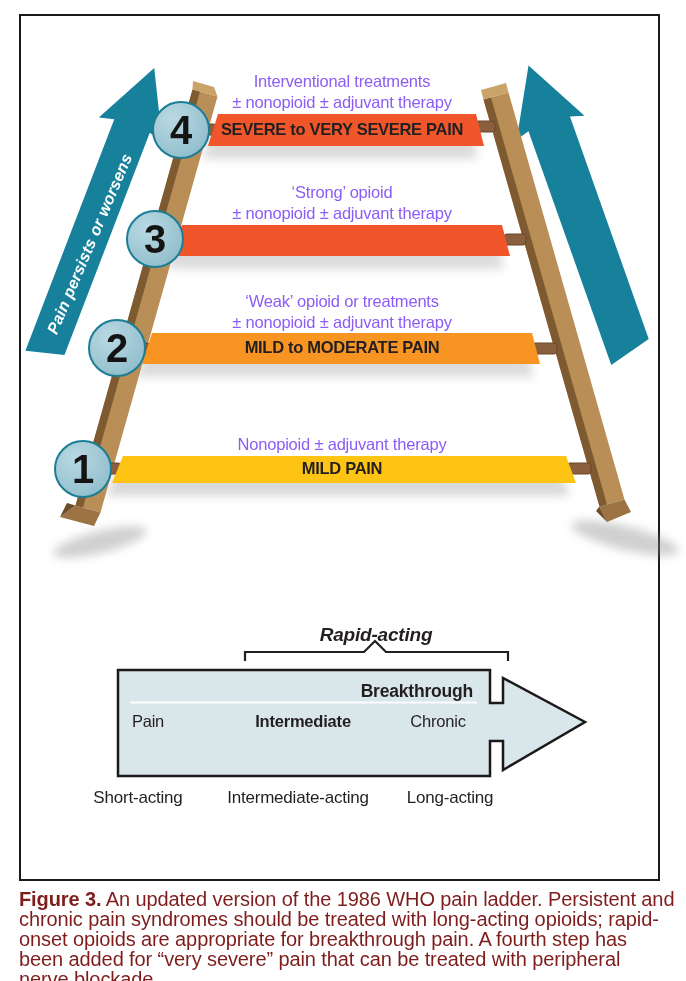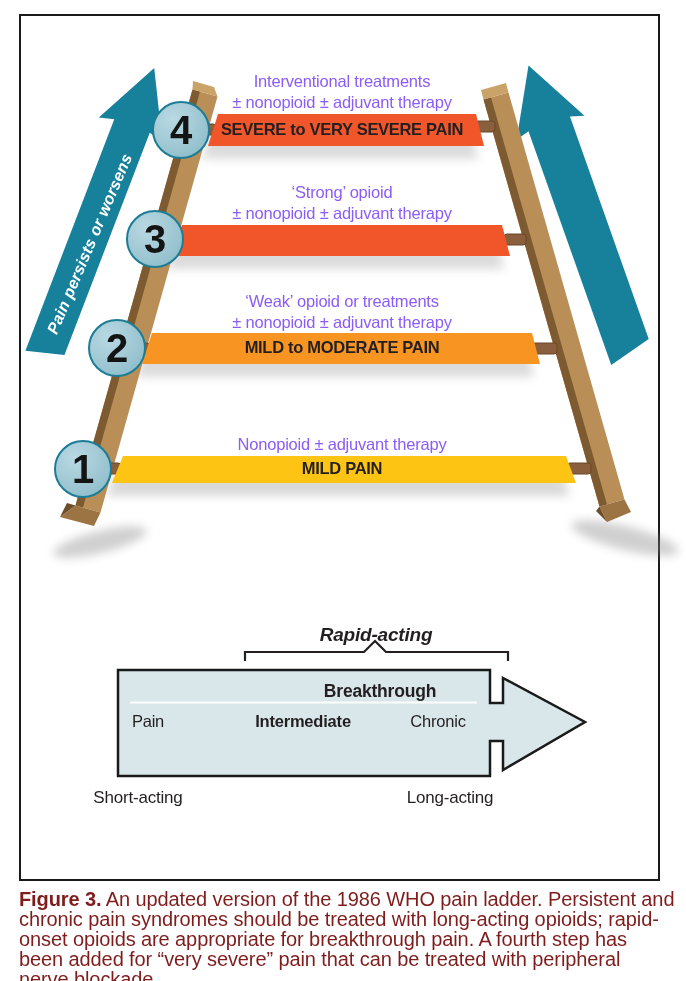--- a/index.html
+++ b/index.html
@@ -116,25 +116,26 @@
       <span>3</span>
     </div>
   <div class="abs numcircle" style="left:88px;top:319px;">
       <span>2</span>
     </div>
   <div class="abs numcircle" style="left:54px;top:440px;">
       <span>1</span>
     </div>
 
   <div class="abs ctr bracelabel" style="left:276px;top:576px;width:200px;margin-top:48px;">Rapid-acting</div>
-  <div class="abs ctr boxtitle" style="left:280px;top:681px;width:200px;">Breakthrough</div>
+  <div class="abs ctr boxtitle" style="left:273px;top:681px;width:200px;text-align:right;">Breakthrough</div>
   <div class="abs ctr rowlabel" style="left:98px;top:712px;width:100px;">Pain</div>
   <div class="abs ctr rowlabel" style="left:228px;top:712px;width:150px;font-weight:bold;">Intermediate</div>
   <div class="abs ctr rowlabel" style="left:378px;top:712px;width:120px;">Chronic</div>
   <div class="abs ctr botlabel" style="left:78px;top:788px;width:120px;">Short-acting</div>
+  <div class="abs ctr botlabel" style="left:213px;top:788px;width:170px;">Intermediate-acting</div>
   <div class="abs ctr botlabel" style="left:390px;top:788px;width:120px;">Long-acting</div>
 
   <div class="abs caption" style="left:19px;top:889px;width:656px;">
     <span class="bold">Figure 3.</span>
     <span>An updated version of the 1986 WHO pain ladder. Persistent and chronic pain syndromes should be treated with long-acting opioids; rapid-onset opioids are appropriate for breakthrough pain. A fourth step has been added for “very severe” pain that can be treated with peripheral nerve blockade.</span>
   </div>
 
 </div>
 
 </body></html>

